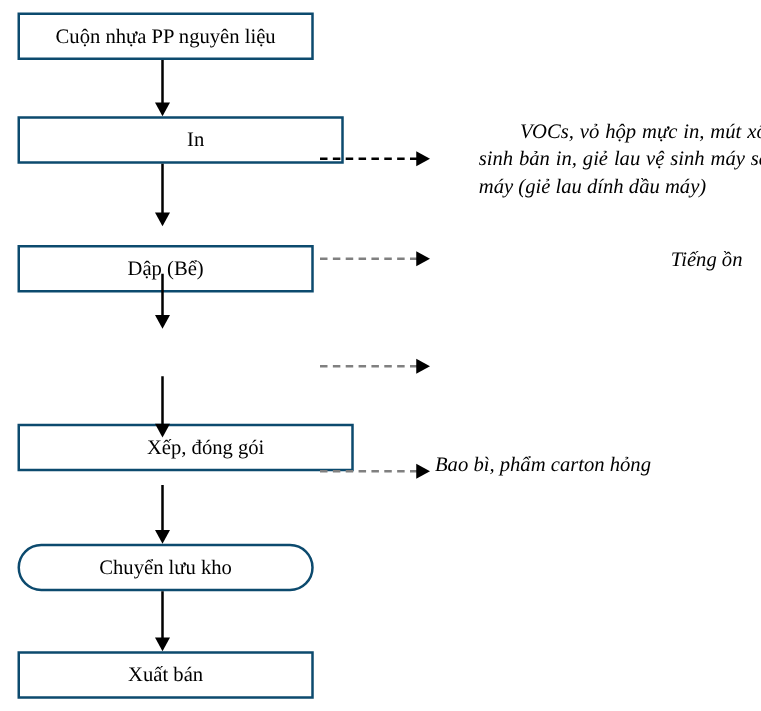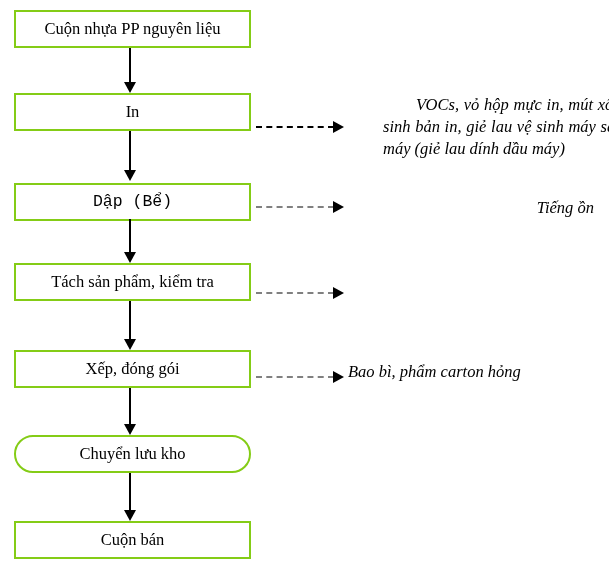--- a/index.html
+++ b/index.html
@@ -14,21 +14,21 @@
     background: #ffffff;
     font-family: "Liberation Serif", "DejaVu Serif", serif;
     color: #000000;
     overflow: hidden;
   }
   .process-box {
     position: absolute;
     left: 14px;
     width: 233px;
     height: 34px;
-    border: 2px solid #84cc16;
+    border: 2px solid #0c4a6e;
     background: #ffffff;
     display: flex;
     align-items: center;
     justify-content: center;
     font-size: 16.5px;
     text-align: center;
     line-height: 1.1;
   }
   .v-line {
     position: absolute;
@@ -70,26 +70,25 @@
     text-align: justify;
   }
   .annotation.indented { text-indent: 33px; margin-left: 36px; }
 </style>
 </head>
 <body>
 
 <div id="canvas">
 
   <div class="process-box" style="top:10px;">Cuộn nhựa PP nguyên liệu</div>
-  <div class="process-box" style="top:93px;">In</div>
-  <div class="process-box" style="top:183px;font-family:Liberation Mono, monospace;">Dập (Bể)</div>
-  <div class="process-box" style="top:263px;">Tách sản phẩm, kiểm tra</div>
-  <div class="process-box" style="top:350px;">Xếp, đóng gói</div>
+  <div class="process-box" style="top:93px;padding-left:24px;">In</div>
+  <div class="process-box" style="top:196px;">Dập (Bể)</div>
+  <div class="process-box" style="top:339px;padding-left:32px;">Xếp, đóng gói</div>
   <div class="process-box" style="top:435px;border-radius:19px;">Chuyển lưu kho</div>
-  <div class="process-box" style="top:521px;">Cuộn bán</div>
+  <div class="process-box" style="top:521px;">Xuất bán</div>
 
   <div class="v-line" style="top:48px;height:35px;"></div>
   <div class="v-arrowhead" style="top:82px;"></div>
 
   <div class="v-line" style="top:131px;height:40px;"></div>
   <div class="v-arrowhead" style="top:170px;"></div>
 
   <div class="v-line" style="top:219px;height:34px;"></div>
   <div class="v-arrowhead" style="top:252px;"></div>
 

